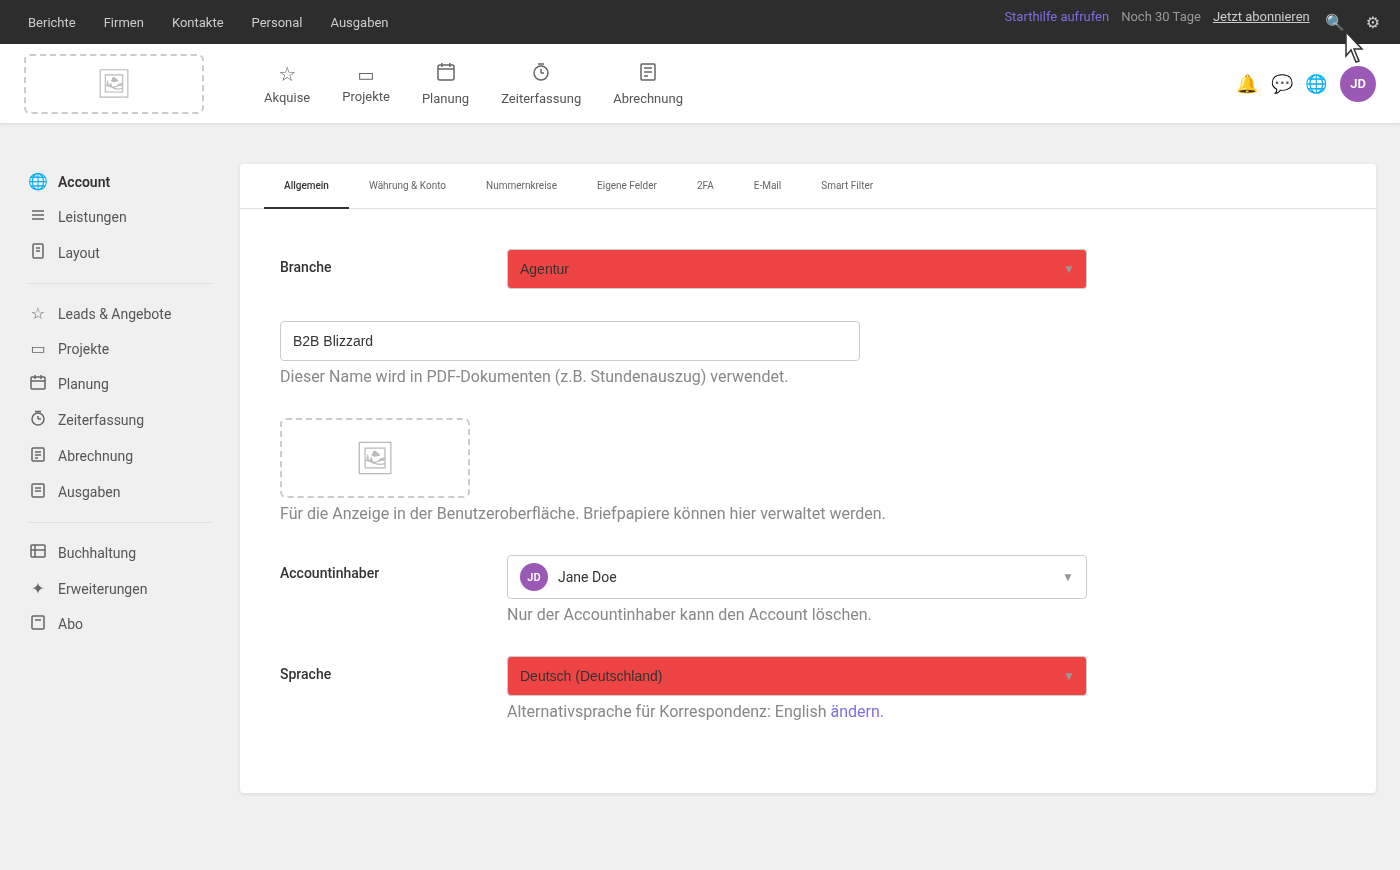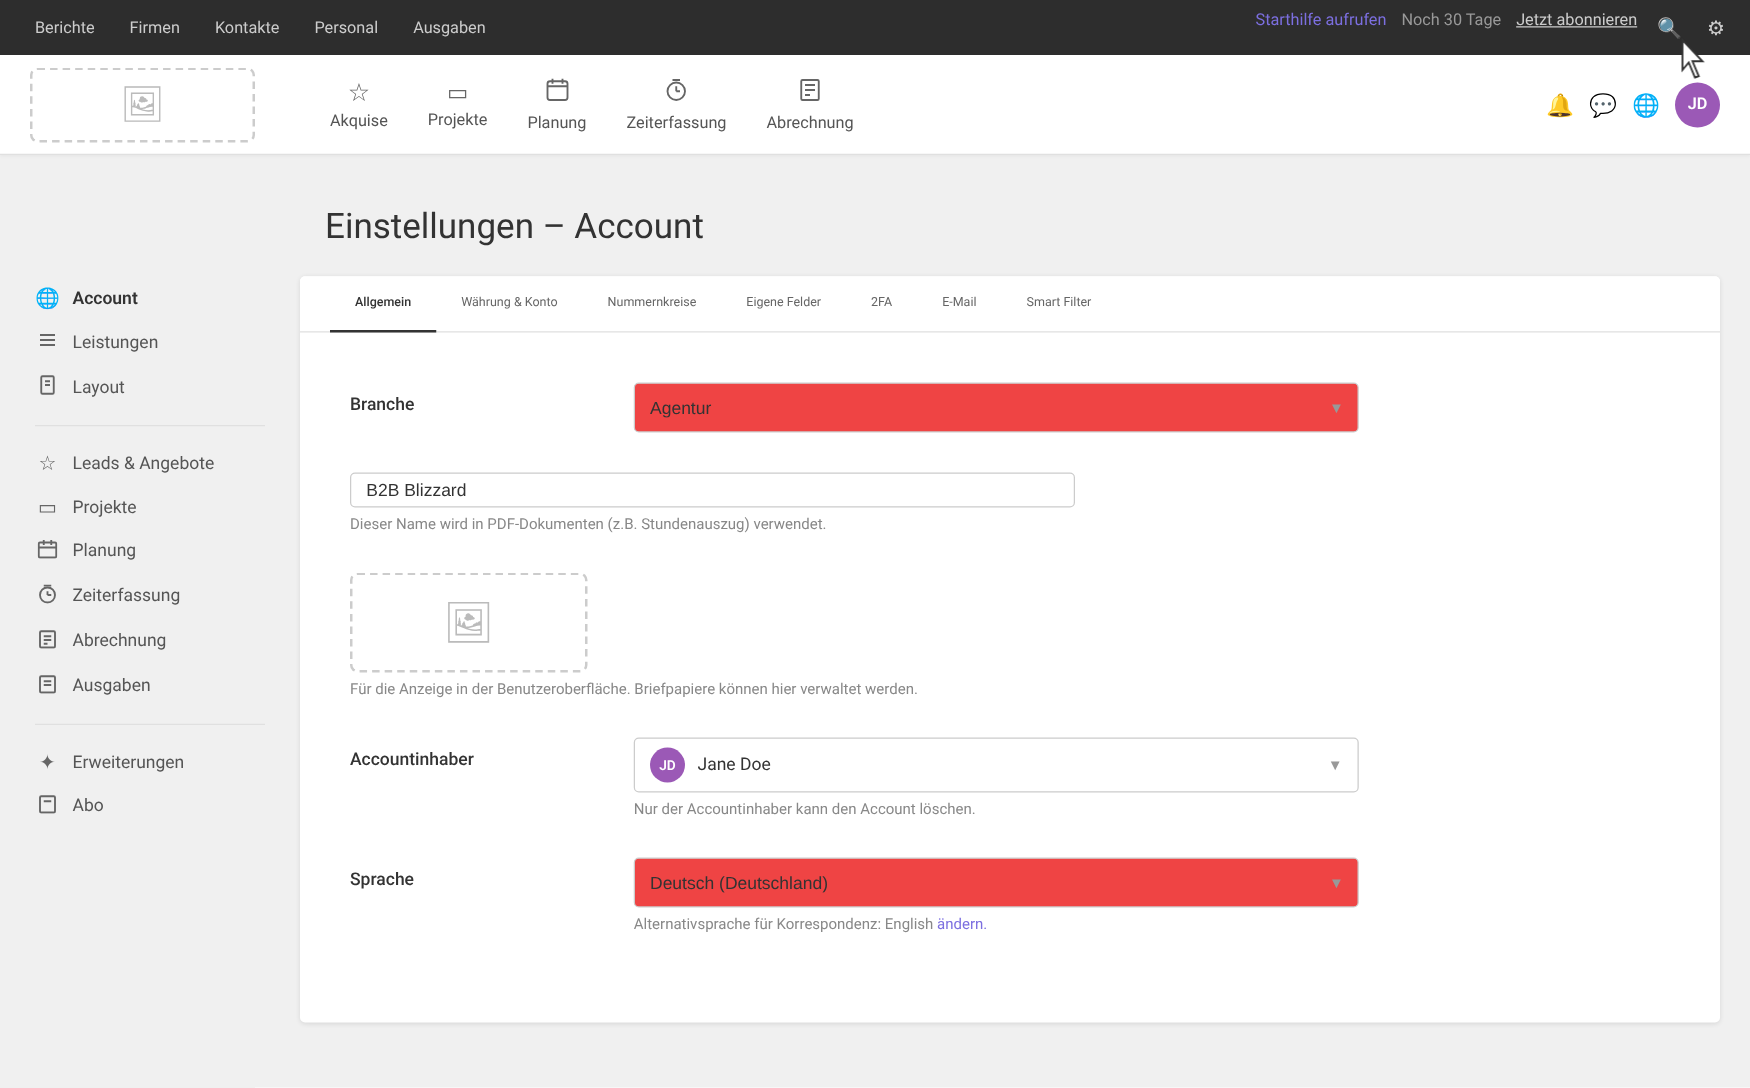--- a/index.html
+++ b/index.html
@@ -252,29 +252,29 @@
       right: 12px;
       top: 50%;
       transform: translateY(-50%);
       pointer-events: none;
       color: #999;
       font-size: 12px;
     }
     .form-input {
       width: 100%;
       max-width: 580px;
-      height: 28px;
+      height: 40px;
       border: 1px solid #ccc;
       border-radius: 4px;
       padding: 0 12px;
       font-size: 14px;
       color: #333;
     }
     .form-hint {
-      font-size: 12px;
+      font-size: 16px;
       color: #888;
       margin-top: 6px;
     }
 
     
     .logo-upload {
       width: 190px;
       height: 80px;
       border: 2px dashed #ccc;
       border-radius: 6px;
@@ -413,21 +413,20 @@
   </div>
   <div class="secondary-nav-right">
     <span class="nav-right-icon bell-icon">🔔</span>
     <span class="nav-right-icon">💬</span>
     <span class="nav-right-icon">🌐</span>
     <div class="avatar-circle">JD</div>
   </div>
 </nav>
 
 <div class="main-content">
-  <h1 class="page-title">Einstellungen – Account</h1>
 
   <div class="content-layout">
 
     <aside class="sidebar">
       <div class="sidebar-section">
         <div class="sidebar-item active">
           <span class="sidebar-icon">🌐</span>
           <span>Account</span>
         </div>
         <div class="sidebar-item">
@@ -504,20 +503,30 @@
               <line x1="5" y1="9" x2="11" y2="9"></line>
             </svg>
           </span>
           <span>Ausgaben</span>
         </div>
       </div>
 
       <div class="sidebar-divider"></div>
 
       <div class="sidebar-section">
+        <div class="sidebar-item">
+          <span class="sidebar-icon">
+            <svg width="16" height="16" viewBox="0 0 16 16" fill="none" stroke="#666" stroke-width="1.5">
+              <rect x="1" y="2" width="14" height="12" rx="1"></rect>
+              <line x1="1" y1="7" x2="15" y2="7"></line>
+              <line x1="5" y1="2" x2="5" y2="14"></line>
+            </svg>
+          </span>
+          <span>Buchhaltung</span>
+        </div>
         <div class="sidebar-item">
           <span class="sidebar-icon">✦</span>
           <span>Erweiterungen</span>
         </div>
         <div class="sidebar-item">
           <span class="sidebar-icon">
             <svg width="16" height="16" viewBox="0 0 16 16" fill="none" stroke="#666" stroke-width="1.5">
               <rect x="2" y="2" width="12" height="13" rx="1"></rect>
               <line x1="5" y1="6" x2="11" y2="6"></line>
             </svg>

